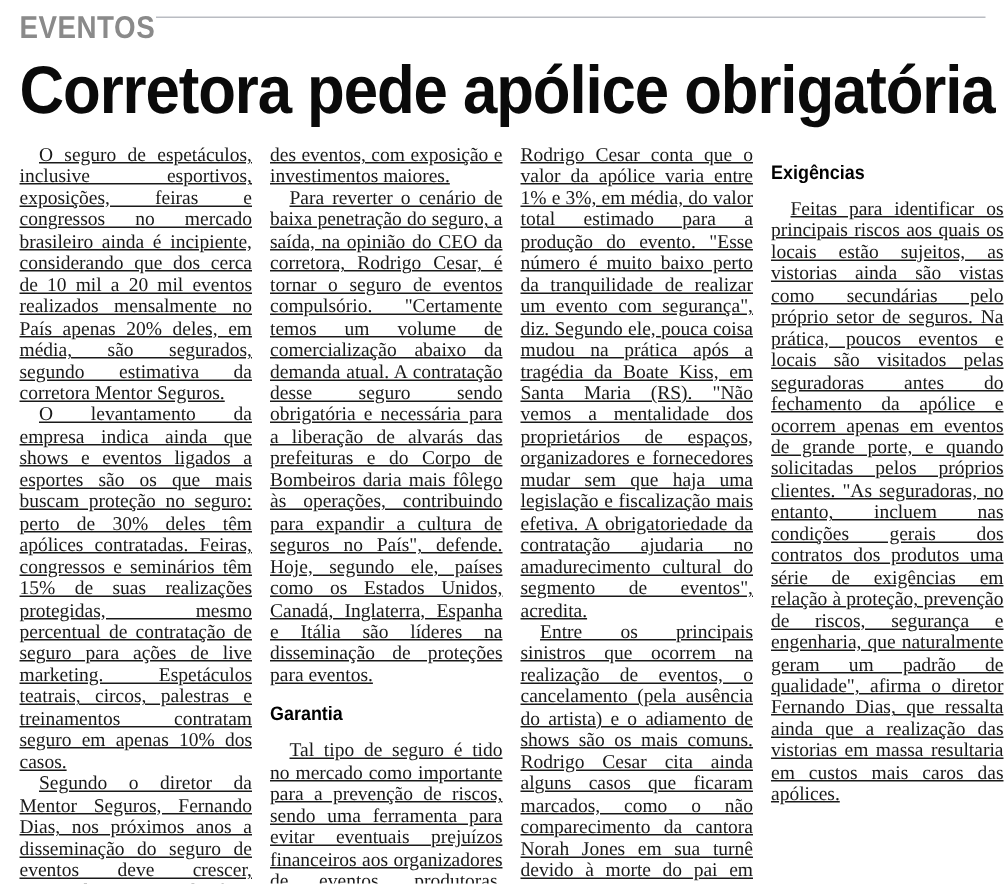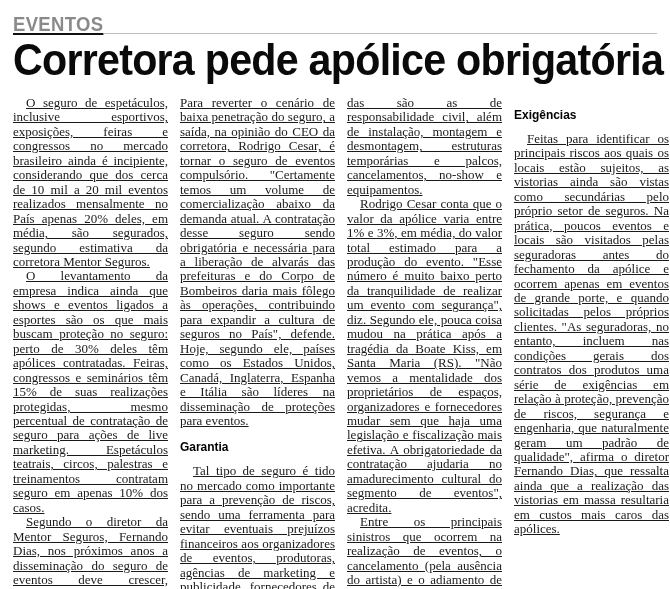--- a/index.html
+++ b/index.html
@@ -18,24 +18,23 @@
     position: relative;
     width: 670px;
     height: 589px;
     box-sizing: border-box;
     padding: 8px 13px 0 13px;
   }
 
   
   .kicker-row {
     display: flex;
-    align-items: flex-end;
+    align-items: flex-start;
     gap: 0px;
     height: 26px;
-    text-decoration: underline;
   }
   .kicker {
     font-family: "Liberation Sans", sans-serif;
     font-weight: bold;
     font-size: 21px;
     line-height: 21px;
     letter-spacing: 0.4px;
     color: #8a8a8a;
     transform: scaleX(0.88);
     transform-origin: left center;
@@ -118,27 +117,27 @@
 
   <div class="columns">
 
     <div class="col">
       <p class="lead">O seguro de espetáculos, inclusive esportivos, exposições, feiras e congressos no mercado brasileiro ainda é incipiente, considerando que dos cerca de 10 mil a 20 mil eventos realizados mensalmente no País apenas 20% deles, em média, são segurados, segundo estimativa da corretora Mentor Seguros.</p>
       <p>O levantamento da empresa indica ainda que shows e eventos ligados a esportes são os que mais buscam proteção no seguro: perto de 30% deles têm apólices contratadas. Feiras, congressos e seminários têm 15% de suas realizações protegidas, mesmo percentual de contratação de seguro para ações de live marketing. Espetáculos teatrais, circos, palestras e treinamentos contratam seguro em apenas 10% dos casos.</p>
       <p>Segundo o diretor da Mentor Seguros, Fernando Dias, nos próximos anos a disseminação do seguro de eventos deve crescer, principalmente, entre hotéis e resorts em todo o Brasil, que recebem muitos eventos de pequeno porte em um curto espaço de tempo. A contratação da proteção, porém, é mais frequente entre as empresas que realizam gran-</p>
     </div>
 
     <div class="col">
+      <p>des eventos, com exposição e investimentos maiores.</p>
       <p>Para reverter o cenário de baixa penetração do seguro, a saída, na opinião do CEO da corretora, Rodrigo Cesar, é tornar o seguro de eventos compulsório. "Certamente temos um volume de comercialização abaixo da demanda atual. A contratação desse seguro sendo obrigatória e necessária para a liberação de alvarás das prefeituras e do Corpo de Bombeiros daria mais fôlego às operações, contribuindo para expandir a cultura de seguros no País", defende. Hoje, segundo ele, países como os Estados Unidos, Canadá, Inglaterra, Espanha e Itália são líderes na disseminação de proteções para eventos.</p>
       <div class="subhead">Garantia</div>
       <p class="lead">Tal tipo de seguro é tido no mercado como importante para a prevenção de riscos, sendo uma ferramenta para evitar eventuais prejuízos financeiros aos organizadores de eventos, produtoras, agências de marketing e publicidade, fornecedores de serviços, expositores e cerimonialistas. As coberturas mais contrata-</p>
     </div>
 
     <div class="col">
-      <p>das são as de responsabilidade civil, além de instalação, montagem e desmontagem, estruturas temporárias e palcos, cancelamentos, no-show e equipamentos.</p>
       <p>Rodrigo Cesar conta que o valor da apólice varia entre 1% e 3%, em média, do valor total estimado para a produção do evento. "Esse número é muito baixo perto da tranquilidade de realizar um evento com segurança", diz. Segundo ele, pouca coisa mudou na prática após a tragédia da Boate Kiss, em Santa Maria (RS). "Não vemos a mentalidade dos proprietários de espaços, organizadores e fornecedores mudar sem que haja uma legislação e fiscalização mais efetiva. A obrigatoriedade da contratação ajudaria no amadurecimento cultural do segmento de eventos", acredita.</p>
       <p>Entre os principais sinistros que ocorrem na realização de eventos, o cancelamento (pela ausência do artista) e o adiamento de shows são os mais comuns. Rodrigo Cesar cita ainda alguns casos que ficaram marcados, como o não comparecimento da cantora Norah Jones em sua turnê devido à morte do pai em 2012, e</p>
     </div>
 
     <div class="col">
       <div class="subhead">Exigências</div>
       <p class="lead">Feitas para identificar os principais riscos aos quais os locais estão sujeitos, as vistorias ainda são vistas como secundárias pelo próprio setor de seguros. Na prática, poucos eventos e locais são visitados pelas seguradoras antes do fechamento da apólice e ocorrem apenas em eventos de grande porte, e quando solicitadas pelos próprios clientes. "As seguradoras, no entanto, incluem nas condições gerais dos contratos dos produtos uma série de exigências em relação à proteção, prevenção de riscos, segurança e engenharia, que naturalmente geram um padrão de qualidade", afirma o diretor Fernando Dias, que ressalta ainda que a realização das vistorias em massa resultaria em custos mais caros das apólices.</p>
     </div>
 
   </div>

